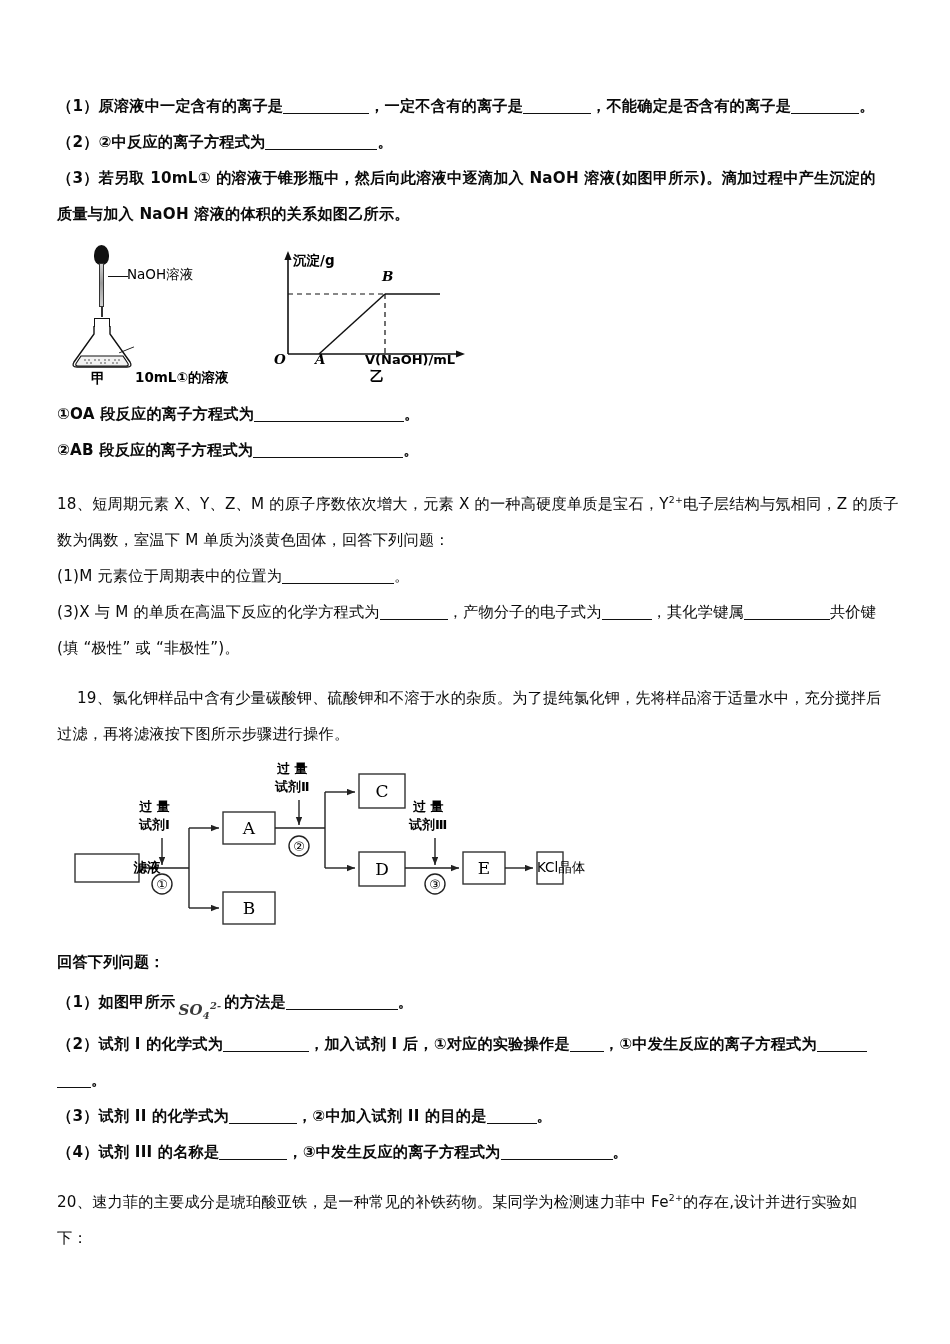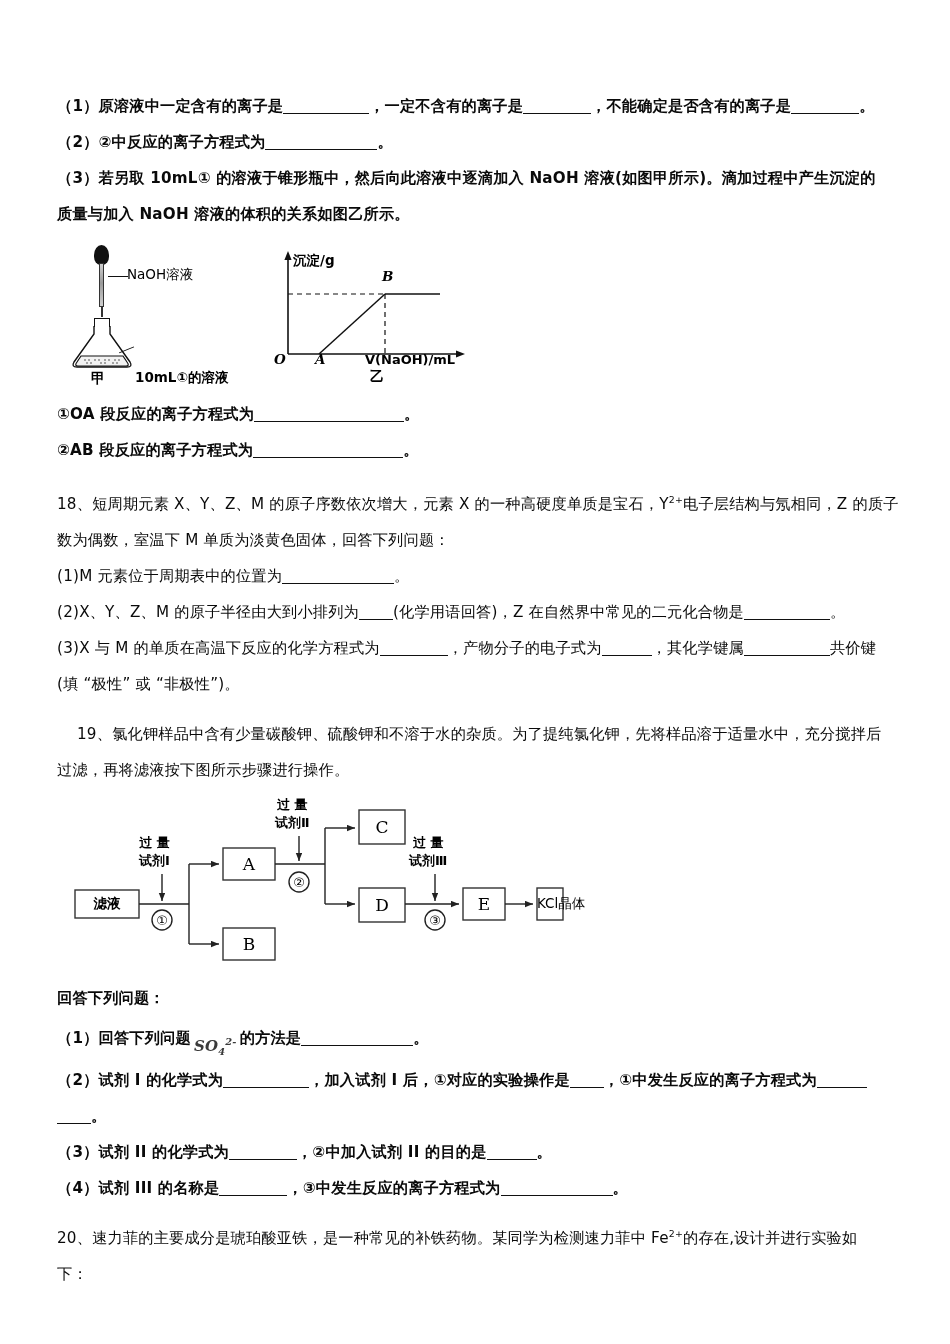--- a/index.html
+++ b/index.html
@@ -241,23 +241,20 @@
     <span>18、</span><span>短周期元素 X、Y、Z、M 的原子序数依次增大，元素 X 的一种高硬度单质是宝石，Y</span><span class="sup">2+</span><span>电子层结构与氖相同，Z 的质子</span>
   </div>
   <div class="qline">
     <span>数为偶数，室温下 M 单质为淡黄色固体，回答下列问题：</span>
   </div>
 
   <div class="qline">
     <span>(1)</span><span>M 元素位于周期表中的位置为</span><span class="blank b-xl"></span><span>。</span>
   </div>
 
-  <div class="qline">
-    <span>(2)</span><span>X、Y、Z、M 的原子半径由大到小排列为</span><span class="blank b-xs"></span><span>(化学用语回答)，Z 在自然界中常见的二元化合物是</span><span class="blank b-lg"></span><span>。</span>
-  </div>
 
   <div class="qline">
     <span>(3)</span><span>X 与 M 的单质在高温下反应的化学方程式为</span><span class="blank b-md"></span><span>，产物分子的电子式为</span><span class="blank b-sm"></span><span>，其化学键属</span><span class="blank b-lg"></span><span>共价键</span>
   </div>
   <div class="qline">
     <span>(填 “极性” 或 “非极性”)。</span>
   </div>
 
   <div class="qline" style="margin-top:14px;margin-left:20px;">
     <span>19、</span><span>氯化钾样品中含有少量碳酸钾、硫酸钾和不溶于水的杂质。为了提纯氯化钾，先将样品溶于适量水中，充分搅拌后</span>
@@ -315,21 +312,21 @@
           <line x1="438" y1="102" x2="466" y2="102" marker-end="url(#ah)"></line>
 
           <rect x="470" y="86" width="26" height="32" stroke="#333"></rect>
 
           <circle cx="95" cy="118" r="10"></circle>
           <circle cx="232" cy="80" r="10"></circle>
           <circle cx="368" cy="118" r="10"></circle>
         </g>
       </svg>
 
-      <div style="position:absolute;left:8px;top:88px;width:64px;height:28px;display:flex;align-items:center;justify-content:center;font-size:13.5px;font-weight:bold;">滤液</div>
+      <div style="position:absolute;left:8px;top:88px;width:64px;height:28px;display:flex;align-items:center;justify-content:center;font-size:13.5px;font-weight:bold;padding-left:40px;">滤液</div>
       <div style="position:absolute;left:156px;top:46px;width:52px;height:32px;display:flex;align-items:center;justify-content:center;font-size:17px;font-family:'DejaVu Serif',serif;">A</div>
       <div style="position:absolute;left:156px;top:126px;width:52px;height:32px;display:flex;align-items:center;justify-content:center;font-size:17px;font-family:'DejaVu Serif',serif;">B</div>
       <div style="position:absolute;left:292px;top:8px;width:46px;height:34px;display:flex;align-items:center;justify-content:center;font-size:17px;font-family:'DejaVu Serif',serif;">C</div>
       <div style="position:absolute;left:292px;top:86px;width:46px;height:34px;display:flex;align-items:center;justify-content:center;font-size:17px;font-family:'DejaVu Serif',serif;">D</div>
       <div style="position:absolute;left:396px;top:86px;width:42px;height:32px;display:flex;align-items:center;justify-content:center;font-size:17px;font-family:'DejaVu Serif',serif;">E</div>
       <div style="position:absolute;left:470px;top:86px;width:26px;height:32px;display:flex;align-items:center;justify-content:flex-start;font-size:13.5px;font-weight:normal;white-space:nowrap;">KCl晶体</div>
 
       <div style="position:absolute;left:72px;top:32px;font-size:13px;font-weight:bold;text-align:center;line-height:18px;white-space:nowrap;">
         <span>过 量</span><br>
         <span>试剂Ⅰ</span>
@@ -347,21 +344,21 @@
       <div style="position:absolute;left:222px;top:70px;width:20px;height:20px;display:flex;align-items:center;justify-content:center;font-size:13px;">②</div>
       <div style="position:absolute;left:358px;top:108px;width:20px;height:20px;display:flex;align-items:center;justify-content:center;font-size:13px;">③</div>
     </div>
   </div>
 
   <div class="qline bold">
     <span>回答下列问题：</span>
   </div>
 
   <div class="qline bold">
-    <span>（1）</span><span>回答下列问题</span><span class="formula"><span>SO</span><span class="sub">4</span><span class="chg">2-</span></span><span>的方法是</span><span class="blank b-xl"></span><span>。</span>
+    <span>（1）</span><span>如图甲所示</span><span class="formula"><span>SO</span><span class="sub">4</span><span class="chg">2-</span></span><span>的方法是</span><span class="blank b-xl"></span><span>。</span>
   </div>
 
   <div class="qline bold">
     <span>（2）</span><span>试剂 I 的化学式为</span><span class="blank b-lg"></span><span>，加入试剂 I 后，①对应的实验操作是</span><span class="blank b-xs"></span><span>，①中发生反应的离子方程式为</span><span class="blank b-sm"></span>
   </div>
   <div class="qline bold">
     <span class="blank b-xs"></span><span>。</span>
   </div>
 
   <div class="qline bold">

